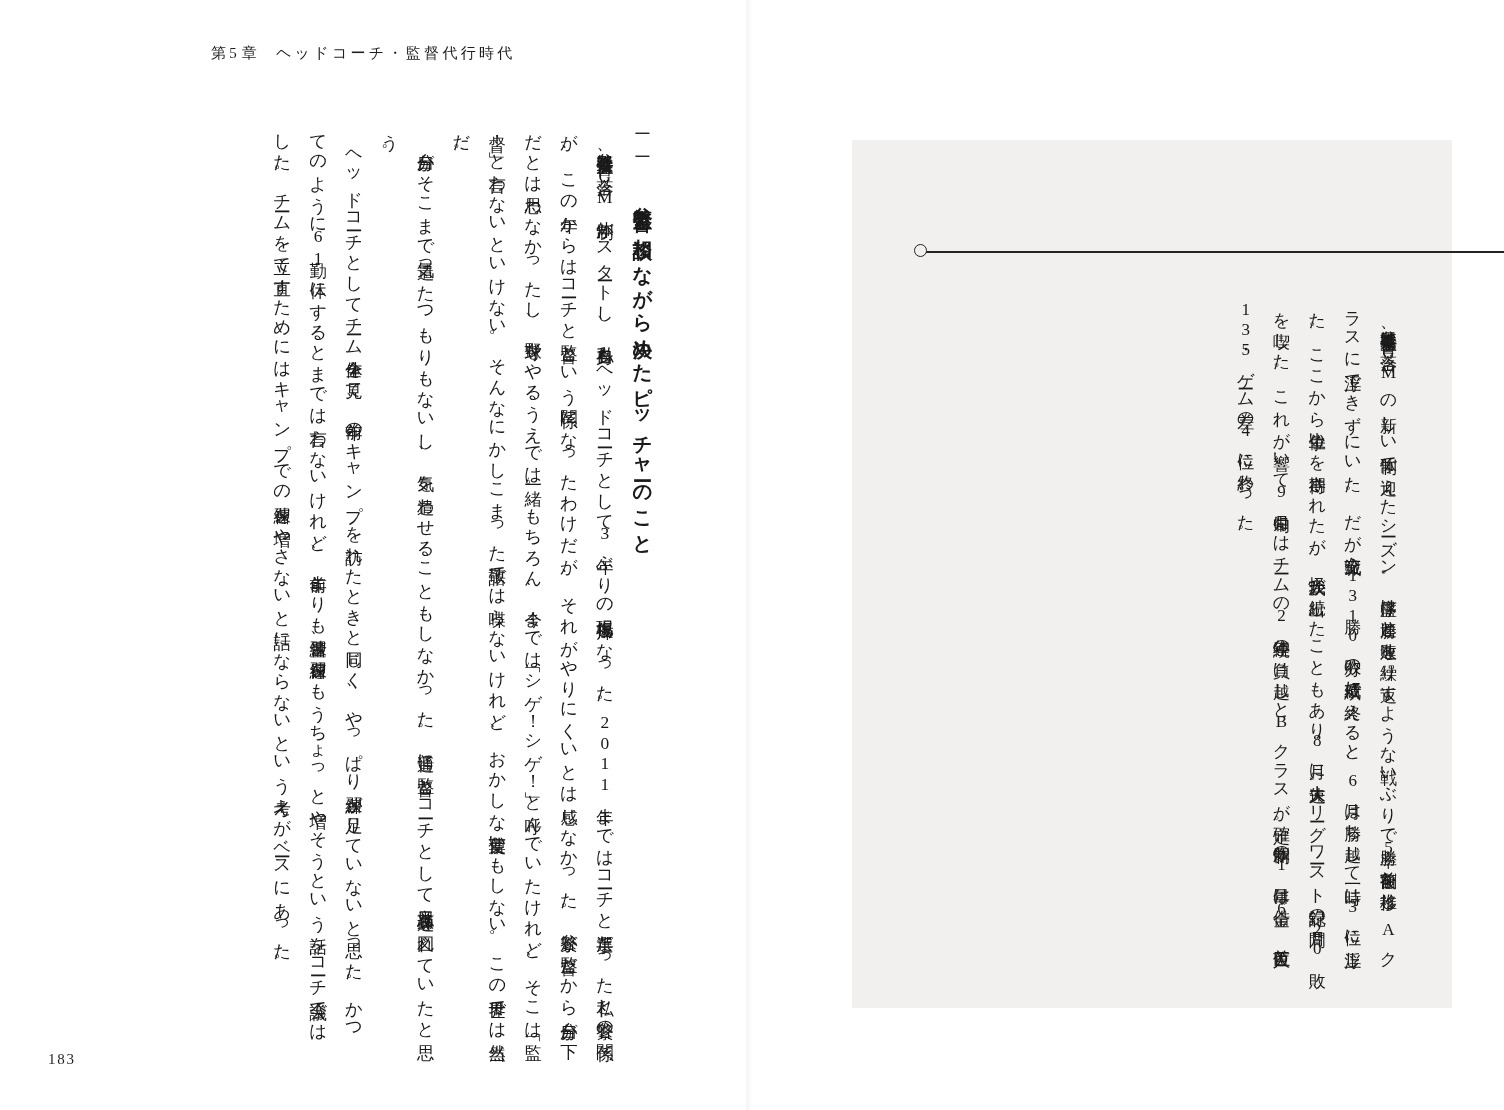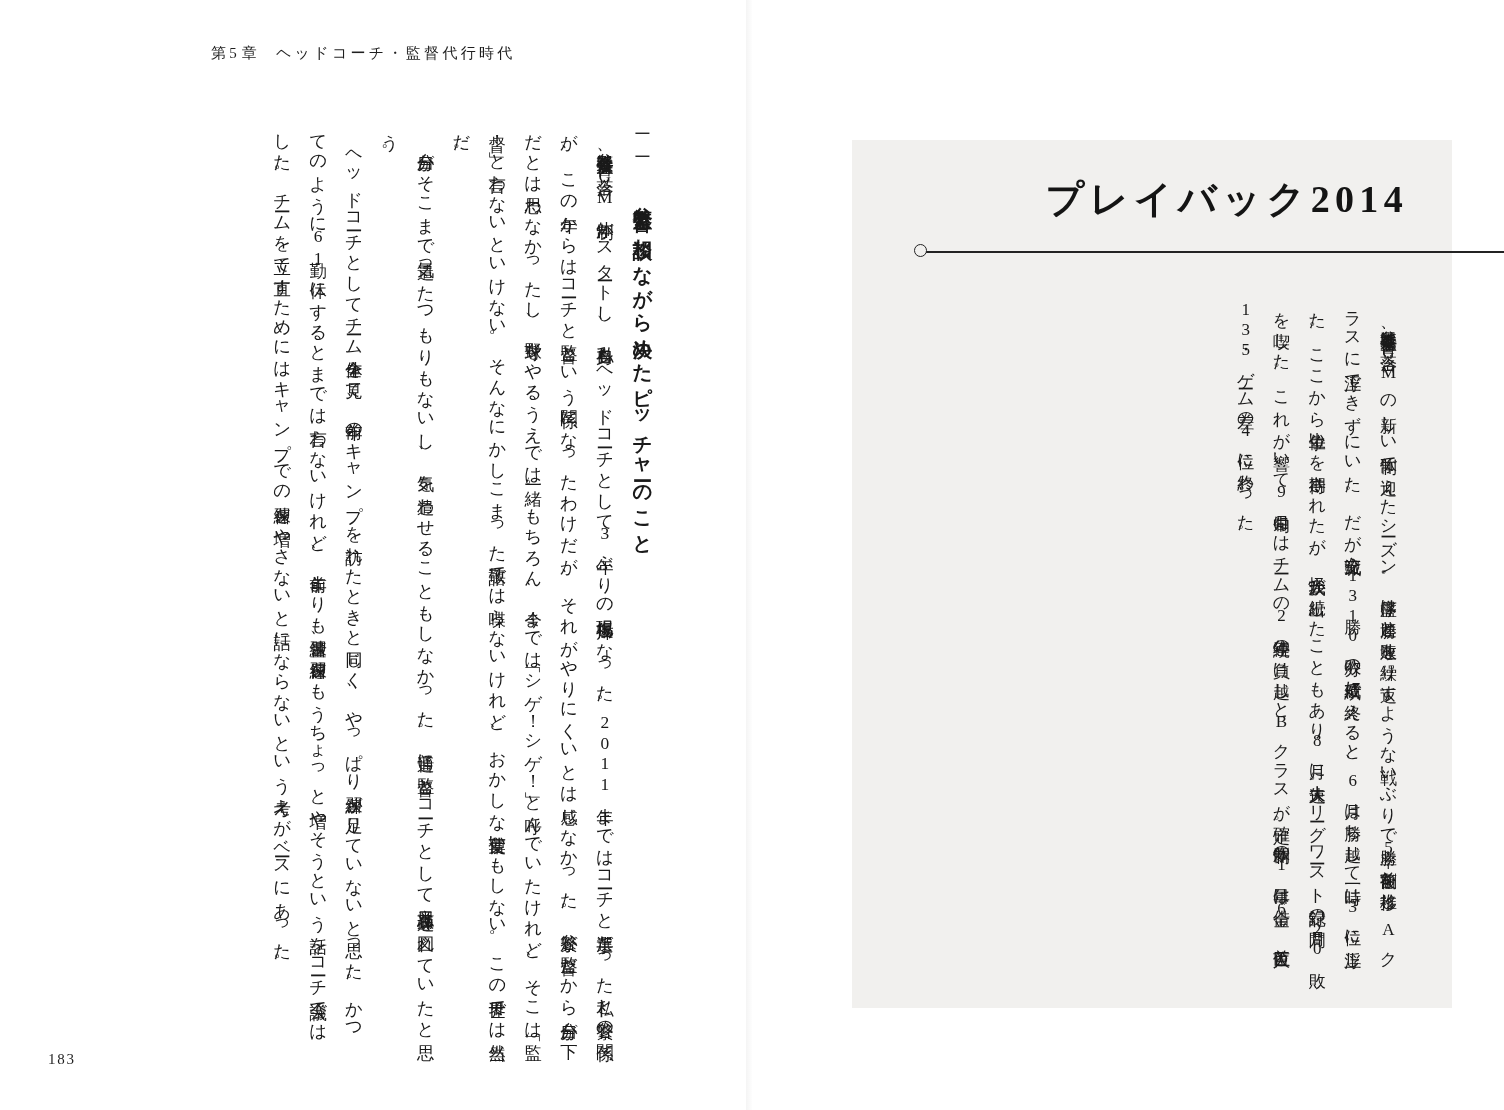--- a/index.html
+++ b/index.html
@@ -199,21 +199,20 @@
 
     <div class="folio">183</div>
   </div>
 
   <div class="gutter"></div>
   <div class="page-edge"></div>
 
   <div class="page-right">
     <div class="panel">
 
-      <div class="panel-title">プレイバック2014</div>
 
       <div class="rule-wrap">
         <div class="rule-line"></div>
         <div class="rule-dot"></div>
       </div>
 
       <div class="vtext-right">
         <p>谷繁選手兼任監督、落合GMの新しい体制で迎えたシーズン。序盤は連勝と連敗を繰り返すような戦いぶりで勝率5割前後を推移し、Aクラスに浮上できずにいた。だが交流戦を13勝10敗分の好成績で終えると、6月は勝ち越して一時は3位に浮上した。ここから上位争いを期待されたが、怪我人が続出したこともあり8月に大失速。リーグワースト記録の月間20敗を喫した。これが響いて9月中旬にはチームの2年連続の負け越しとBクラスが確定。新体制の1年目は借金6、首位巨人と13・5ゲーム差の4位に終わった。</p>
       </div>
 

